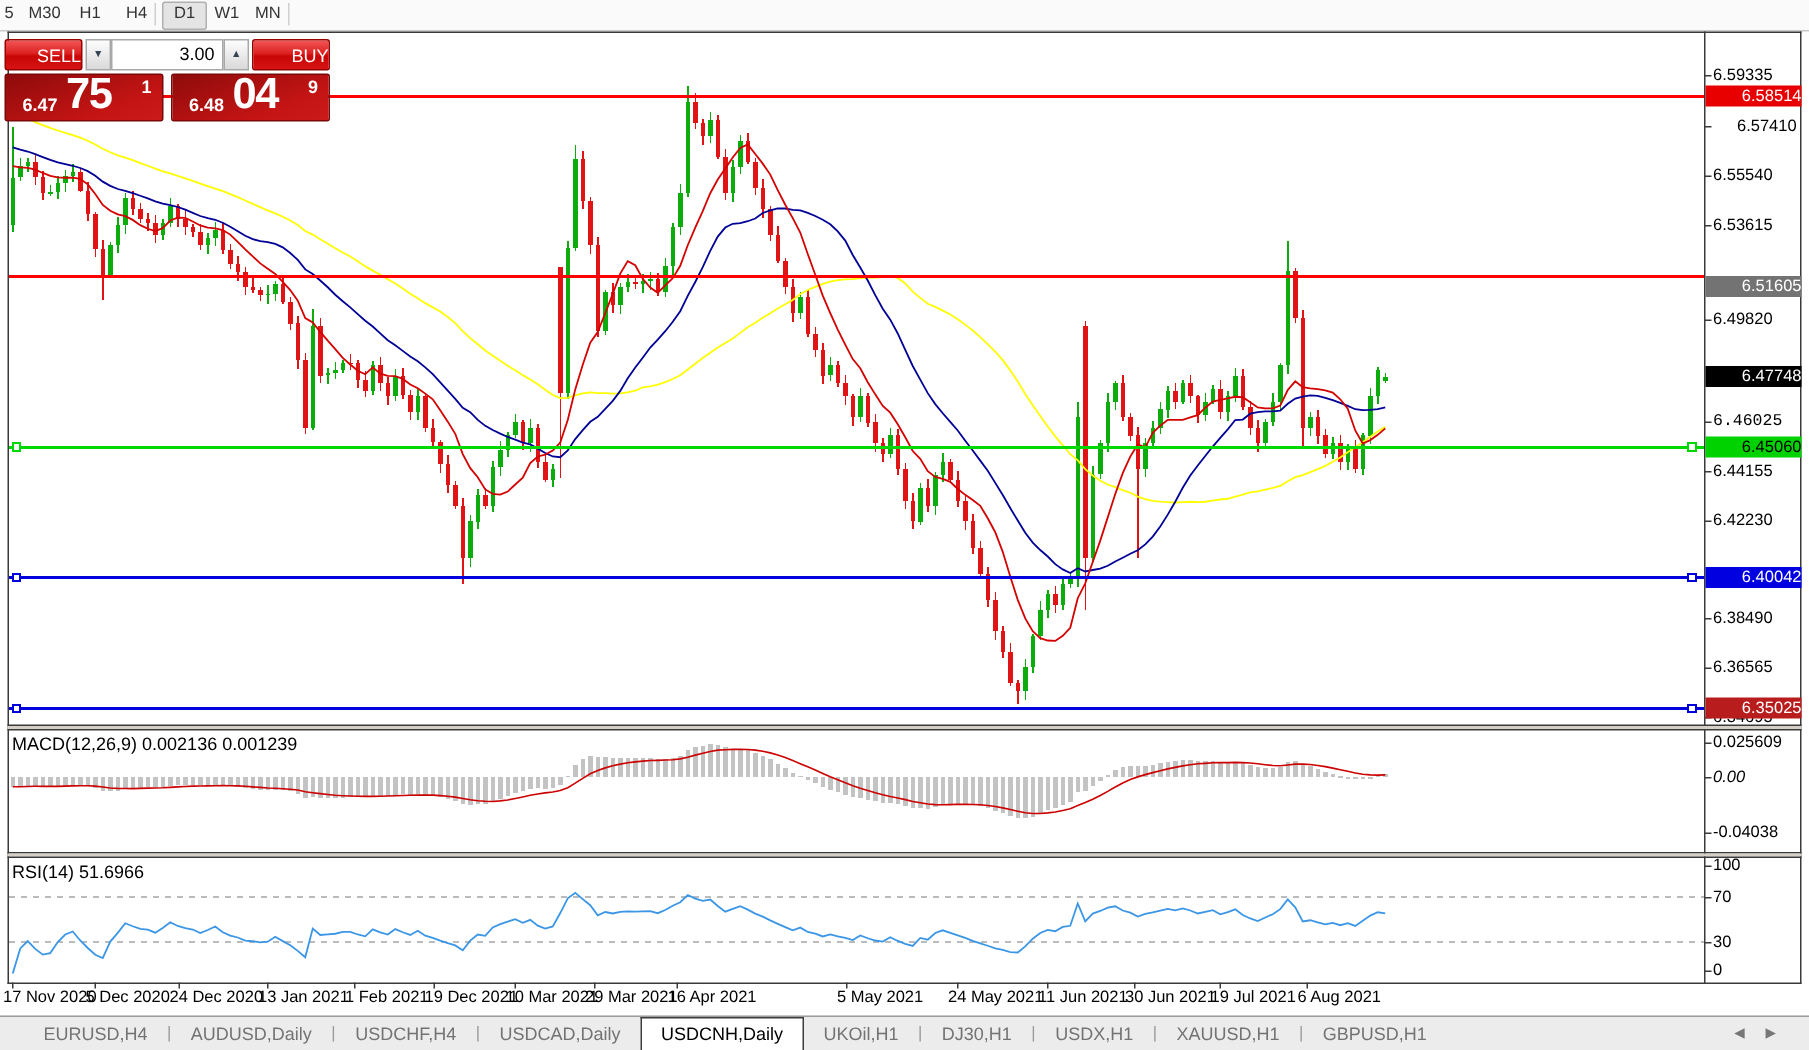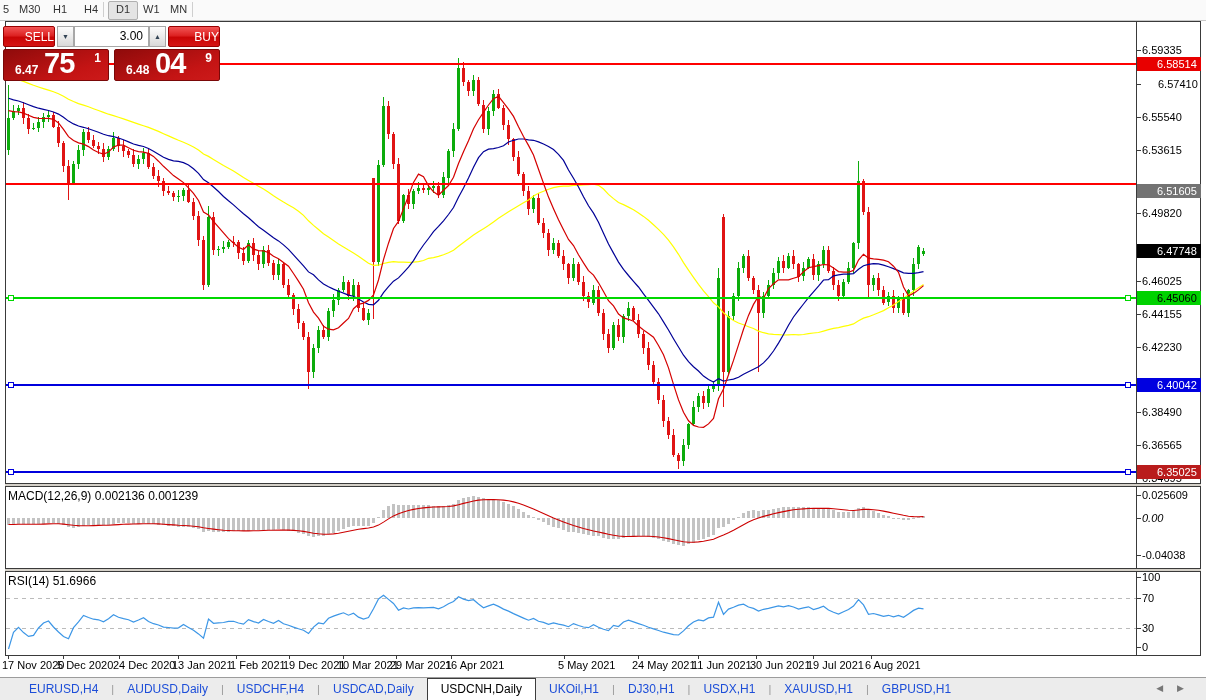--- a/index.html
+++ b/index.html
@@ -20,28 +20,28 @@
   .redbtn{position:absolute;top:0;height:21px;background:linear-gradient(#f25555 0%,#dd2222 45%,#c90505 55%,#d51414 100%);border:1px solid #900;border-radius:2px;color:#fff;font-size:12px;text-align:right;line-height:20px;box-sizing:border-box;}
   .spinbtn{position:absolute;top:0;width:17px;height:21px;background:linear-gradient(#fdfdfd,#d9d9d9);border:1px solid #a8a8a8;box-sizing:border-box;text-align:center;font-size:7px;color:#345;line-height:19px;}
   #vol{position:absolute;top:0;left:71px;width:75px;height:21px;border:1px solid #a8a8a8;box-sizing:border-box;background:#fff;font-size:12px;color:#000;text-align:right;padding-right:5px;line-height:19px;}
   .pricebox{position:absolute;top:23px;width:104px;height:30px;background:linear-gradient(160deg,#8f0b0b,#c41414 70%,#cc1a1a);border:1px solid #7a0808;border-radius:2px;color:#fff;}
   .pb-small{position:absolute;left:11px;bottom:3px;font-size:12px;font-weight:bold;}
   .pb-big{position:absolute;left:40px;top:-3px;font-size:29px;font-weight:bold;letter-spacing:-1px;}
   .pb-sup{position:absolute;right:7px;top:1px;font-size:12px;font-weight:bold;}
   
   .ptick{position:absolute;left:1142px;height:12px;line-height:12px;font-size:11px;color:#000;white-space:nowrap;}
   .ptickmark{position:absolute;left:1136px;width:5px;height:1px;background:#3a3a3a;}
-  .badge{position:absolute;left:1137px;width:64px;height:14px;line-height:14px;font-size:11px;text-align:left;padding-left:20px;box-sizing:border-box;white-space:nowrap;}
+  .badge{position:absolute;left:1137px;width:64px;height:14px;line-height:14px;font-size:11px;text-align:right;padding-left:20px;box-sizing:border-box;white-space:nowrap;}
   .datelbl{position:absolute;top:659px;font-size:11px;color:#000;white-space:nowrap;}
   .datetick{position:absolute;top:655px;width:1px;height:4px;background:#3a3a3a;}
   .indlabel{position:absolute;left:8px;font-size:12px;color:#000;white-space:nowrap;}
   svg{position:absolute;left:0;top:0;overflow:visible;}
   
   #tabbar{position:absolute;left:0;top:677px;width:1206px;height:23px;background:#ececec;border-top:1px solid #9c9c9c;}
-  .tab{position:relative;float:left;height:22px;line-height:22px;font-size:12px;color:#1d4ed8;padding:0 13px;white-space:nowrap;}
+  .tab{position:relative;float:left;height:22px;line-height:22px;font-size:12px;color:#737373;padding:0 13px;white-space:nowrap;}
   .tab.active{background:#fff;border:1px solid #3c3c3c;border-bottom:none;color:#000;height:22px;line-height:20px;margin-top:0px;z-index:2;}
   .tabsep{float:left;height:22px;line-height:22px;color:#999;font-size:11px;}
   .scrollarrows{position:absolute;right:8px;top:5px;font-size:9px;color:#777;letter-spacing:14px;}
 </style>
 </head>
 <body>
 
 <div id="app">
 
   <div id="toolbar">
@@ -677,21 +677,21 @@
       <div class="ptick" style="top: 44px;">6.59335</div>
       <div class="ptickmark" style="top: 84px;"></div>
       <div class="ptick" style="top: 78px; padding-left: 16px;">6.57410</div>
       <div class="ptickmark" style="top: 117px;"></div>
       <div class="ptick" style="top: 111px;">6.55540</div>
       <div class="ptickmark" style="top: 150px;"></div>
       <div class="ptick" style="top: 144px;">6.53615</div>
       <div class="ptickmark" style="top: 213px;"></div>
       <div class="ptick" style="top: 207px;">6.49820</div>
       <div class="ptickmark" style="top: 281px;"></div>
-      <div class="ptick" style="top: 275px;">6.46025</div>
+      <div class="ptick" style="top: 275px; font-family: Liberation Mono, monospace;">6.46025</div>
       <div class="ptickmark" style="top: 314px;"></div>
       <div class="ptick" style="top: 308px;">6.44155</div>
       <div class="ptickmark" style="top: 347px;"></div>
       <div class="ptick" style="top: 341px;">6.42230</div>
       <div class="ptickmark" style="top: 412px;"></div>
       <div class="ptick" style="top: 406px;">6.38490</div>
       <div class="ptickmark" style="top: 445px;"></div>
       <div class="ptick" style="top: 439px;">6.36565</div>
       <div class="ptickmark" style="top: 478px;"></div>
       <div class="ptick" style="top: 472px;">6.34695</div>

